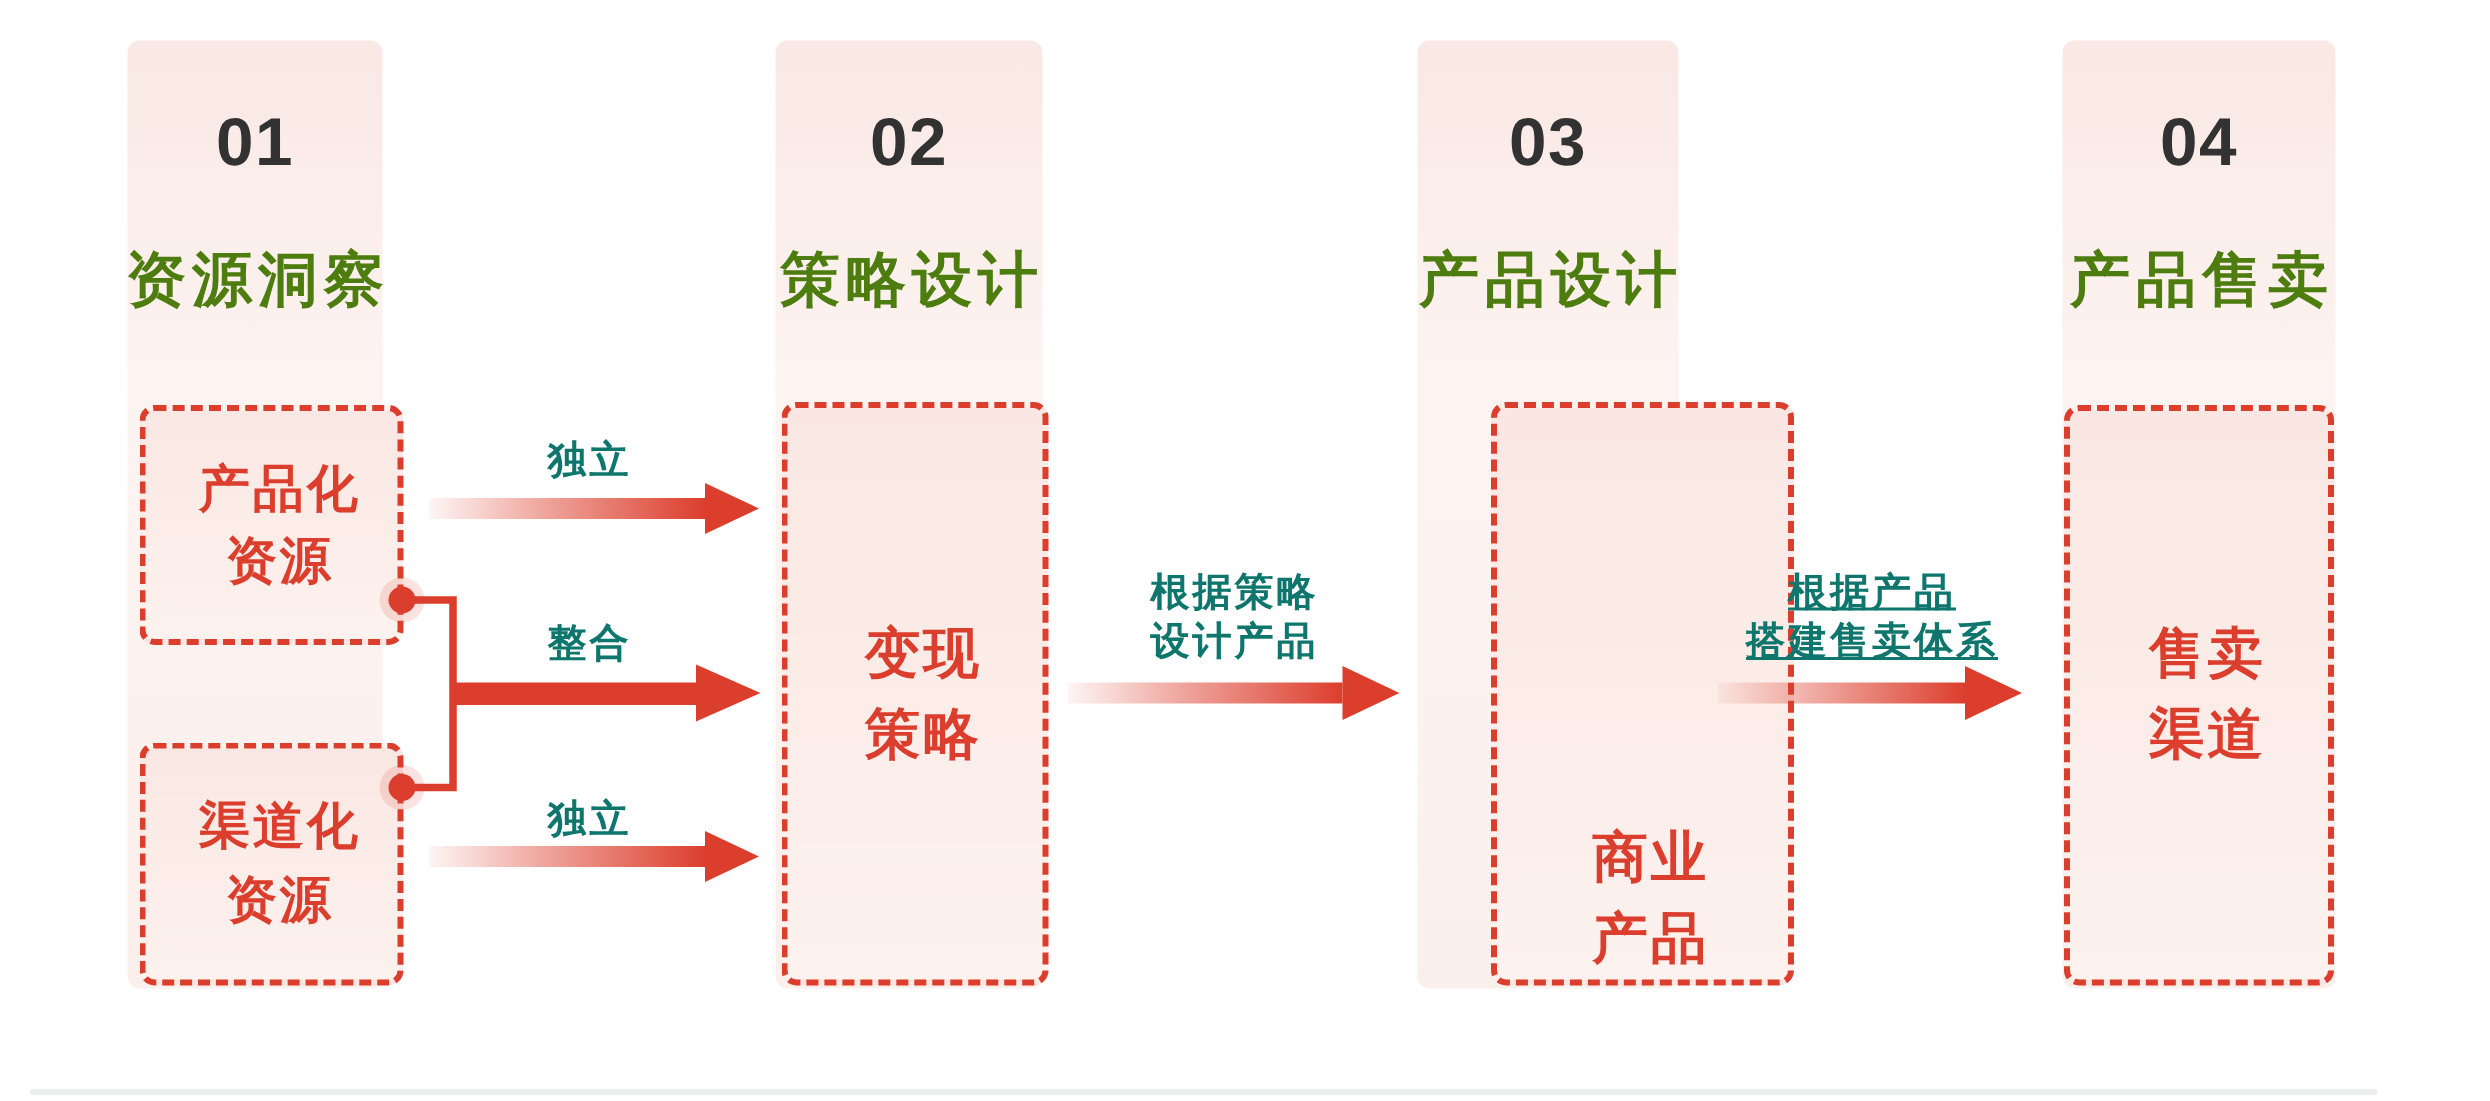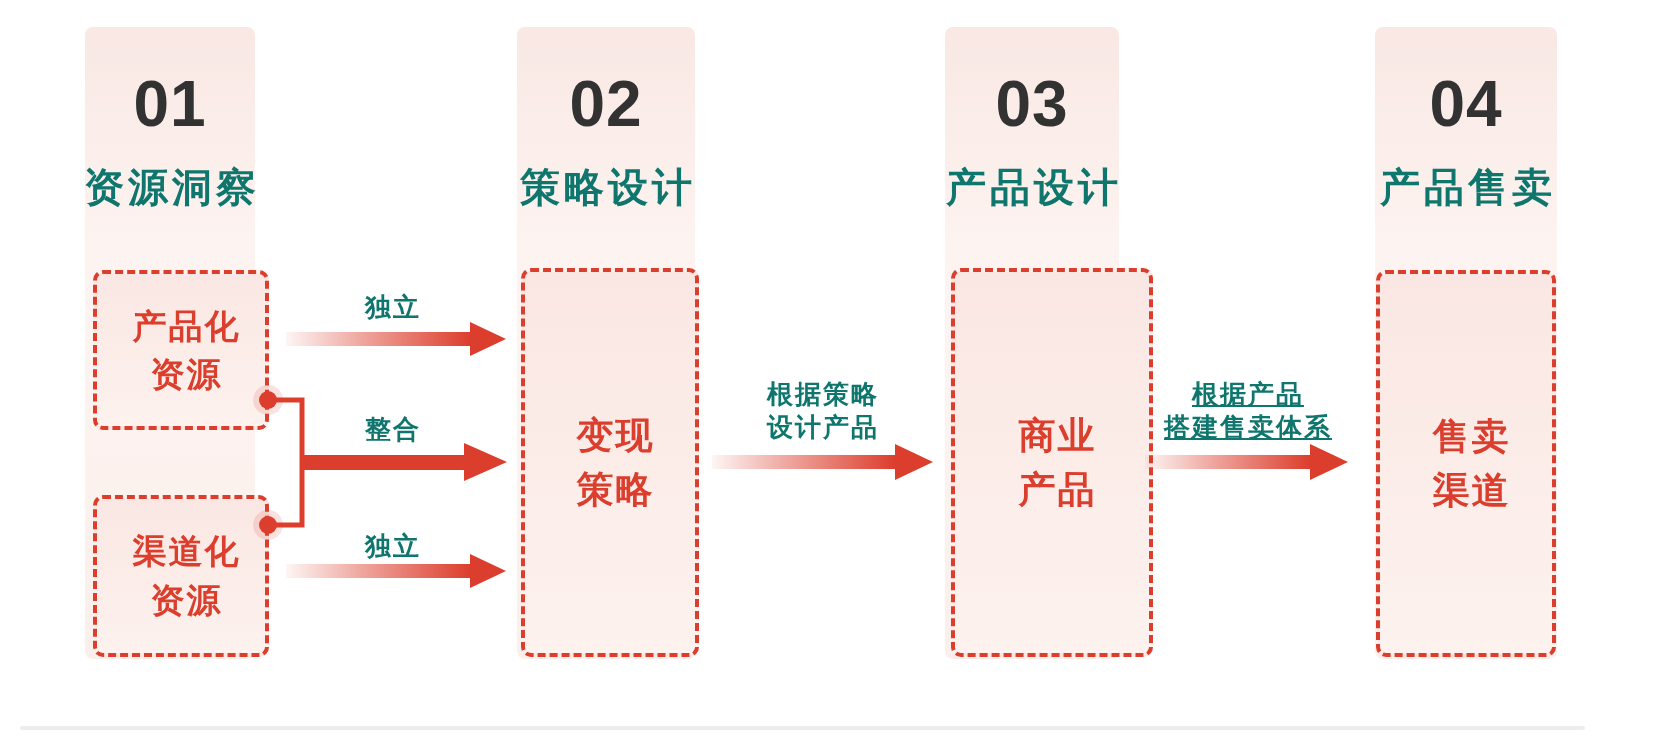--- a/index.html
+++ b/index.html
@@ -6,25 +6,25 @@
   .canvas{
     position:relative;width:1660px;height:734px;background:#ffffff;overflow:hidden;
     font-family:"Liberation Sans","DejaVu Sans",sans-serif;
   }
   .band{
     position:absolute;top:27px;height:632px;border-radius:8px;
     background:linear-gradient(180deg,#f9e8e4 0%,#fdf4f1 38%,#fbefeb 100%);
   }
   .col-number{
     position:absolute;transform:translateX(-50%);
-    font-size:64px;font-weight:bold;color:#323232;line-height:1;letter-spacing:1px;
+    font-size:45px;font-weight:bold;color:#323232;line-height:1;letter-spacing:1px;
   }
   .col-title{
     position:absolute;transform:translateX(-50%);
-    font-size:40px;font-weight:bold;color:#0f766e;line-height:1;letter-spacing:4px;
+    font-size:40px;font-weight:bold;color:#4d7c0f;line-height:1;letter-spacing:4px;
     white-space:nowrap;text-indent:4px;
   }
   .dbox{
     position:absolute;box-sizing:border-box;
     border:4px dashed #dc3e2d;border-radius:10px;
     background:linear-gradient(180deg,#fae7e3 0%,#fdf2ee 100%);
     display:flex;align-items:center;justify-content:center;text-align:center;
     color:#dc3e2d;font-weight:bold;letter-spacing:2px;
   }
   .dbox .lines{display:block;margin-left:11px;}
@@ -77,21 +77,21 @@
     </span>
   </div>
 
   <div class="dbox dbox-big" style="left:521px;top:268px;width:178px;height:389px;">
     <span class="lines">
       <span style="display:block;">变现</span>
       <span style="display:block;">策略</span>
     </span>
   </div>
 
-  <div class="dbox dbox-big" style="left:951px;top:268px;width:202px;height:389px;">
+  <div class="dbox dbox-big" style="left:994px;top:268px;width:202px;height:389px;align-items:flex-end;">
     <span class="lines">
       <span style="display:block;">商业</span>
       <span style="display:block;">产品</span>
     </span>
   </div>
 
   <div class="dbox dbox-big" style="left:1376px;top:270px;width:180px;height:387px;font-family:Liberation Serif, serif;">
     <span class="lines">
       <span style="display:block;">售卖</span>
       <span style="display:block;">渠道</span>

